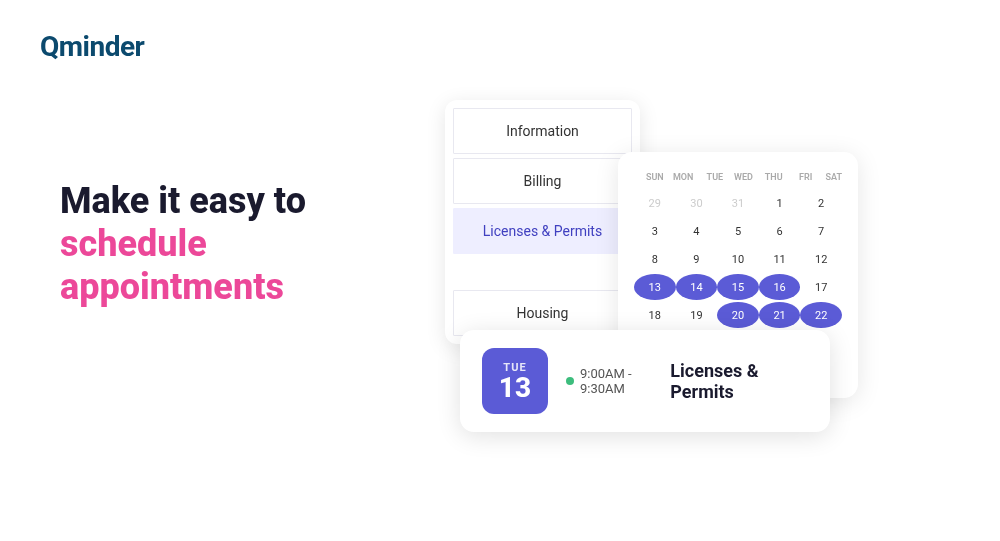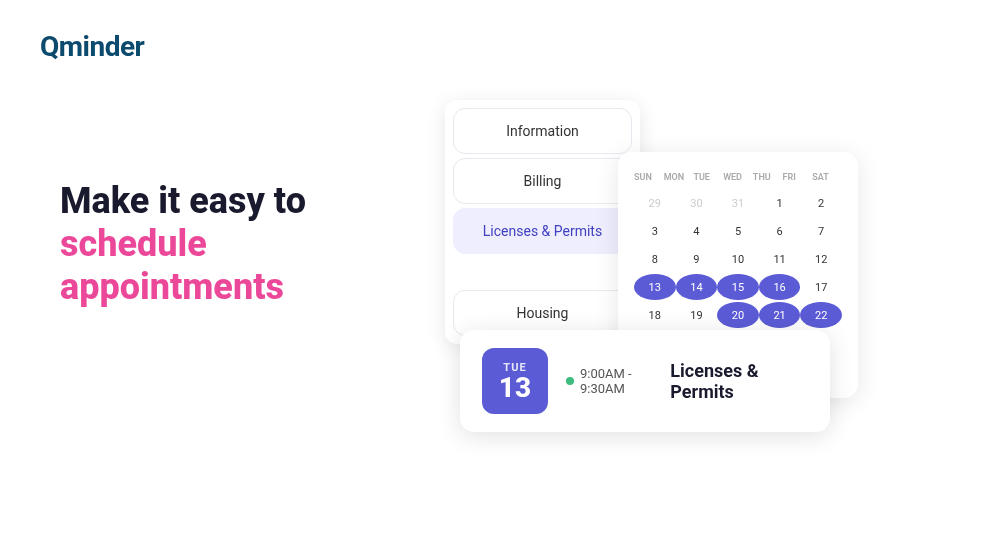--- a/index.html
+++ b/index.html
@@ -53,21 +53,21 @@
       background: #fff;
       border-radius: 12px;
       box-shadow: 0 4px 20px rgba(0,0,0,0.10);
       padding: 8px;
       z-index: 2;
     }
     .service-item {
       padding: 14px 18px;
       font-size: 14px;
       color: #333;
-      border-radius: 12px;
+      border-radius: 1px;
       cursor: pointer;
       text-align: center;
       margin-bottom: 4px;
       border: 1px solid #e8e8f0;
       background: #fff;
     }
     .service-item.active {
       background: #eeeeff;
       border-color: #eeeeff;
       color: #4040c0;
@@ -92,21 +92,21 @@
     .calendar-title {
       font-size: 14px;
       font-weight: 700;
       color: #1a1a2e;
       text-align: center;
       margin-bottom: 12px;
     }
     .calendar-header {
       display: grid;
       grid-template-columns: repeat(7, 1fr);
-      text-align: left;
+      text-align: right;
       margin-bottom: 6px;
     }
     .cal-day-name {
       font-size: 9px;
       font-weight: 600;
       color: #aaa;
       padding: 2px 0;
       text-transform: uppercase;
     }
     .calendar-grid {

